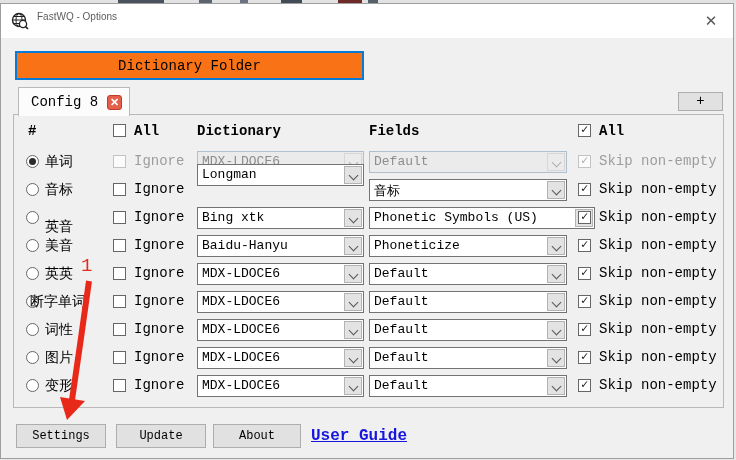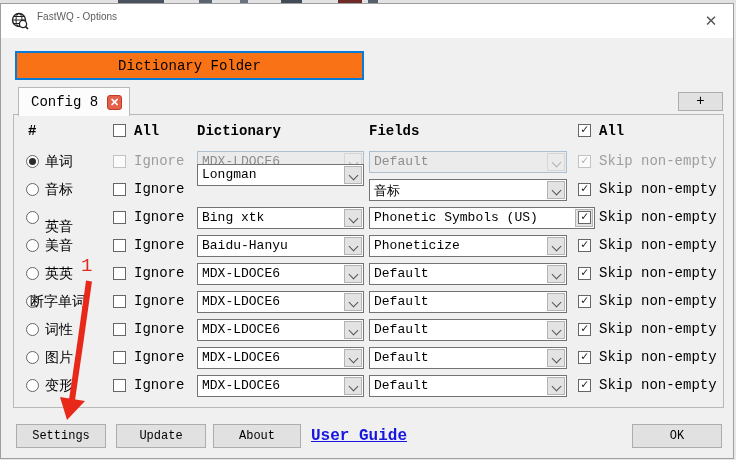--- a/index.html
+++ b/index.html
@@ -267,21 +267,20 @@
         </span>
       </div>
       <div class="cb" style="left: 577px; top: 375px;">✓</div>
       <div class="cell-label" style="left: 598px; top: 373px;">Skip non-empty</div>
     </div>
 
   <div class="footer-btn" style="left:15px;width:90px;">Settings</div>
   <div class="footer-btn" style="left:115px;width:90px;">Update</div>
   <div class="footer-btn" style="left:212px;width:88px;">About</div>
   <span class="link">User Guide</span>
-  <div class="footer-btn" style="left:631px;width:90px;">OK</div>
 
   <span class="annotation-num">1</span>
   <svg class="arrow-svg" viewBox="0 0 736 460">
     <path d="M88,277 Q80,335 71,396" stroke="#e8291a" stroke-width="6" fill="none"></path>
     <polygon points="59,393 84,397 66,416" fill="#e8291a"></polygon>
   </svg>
 
 </div>
 
 </body></html>

